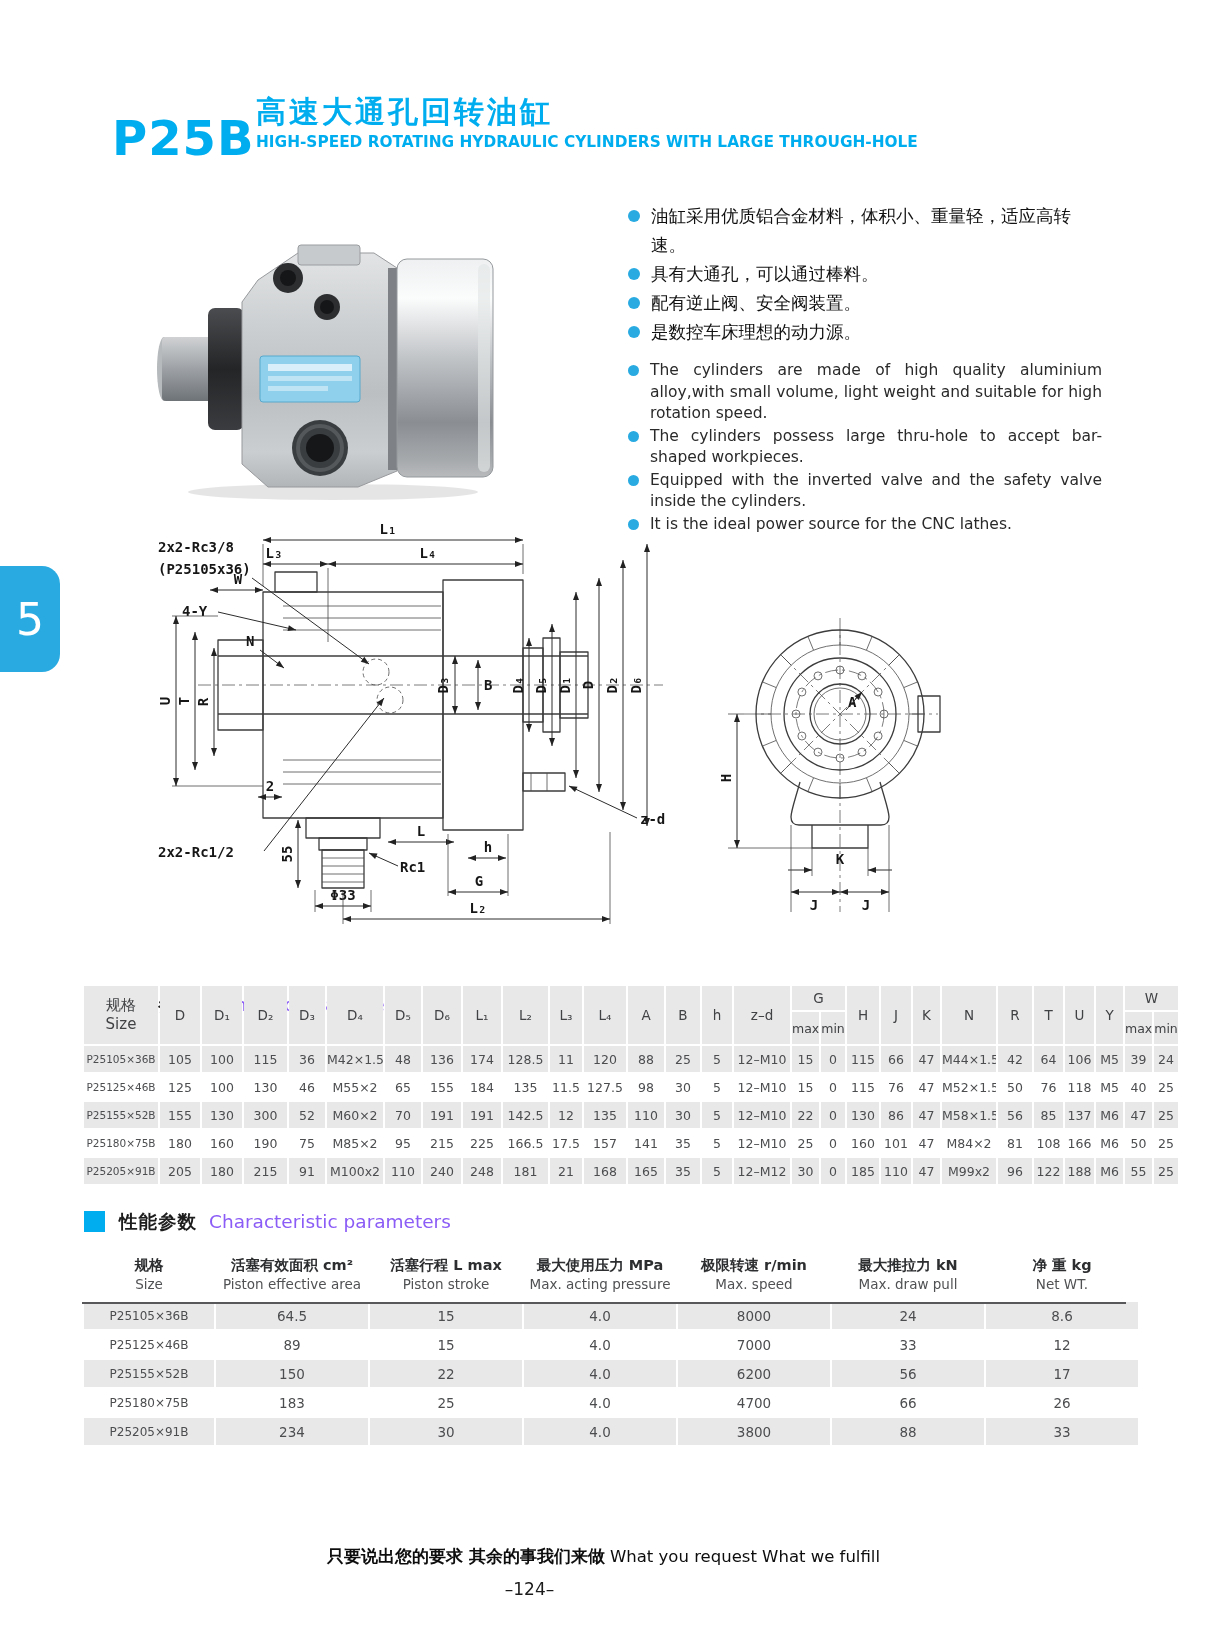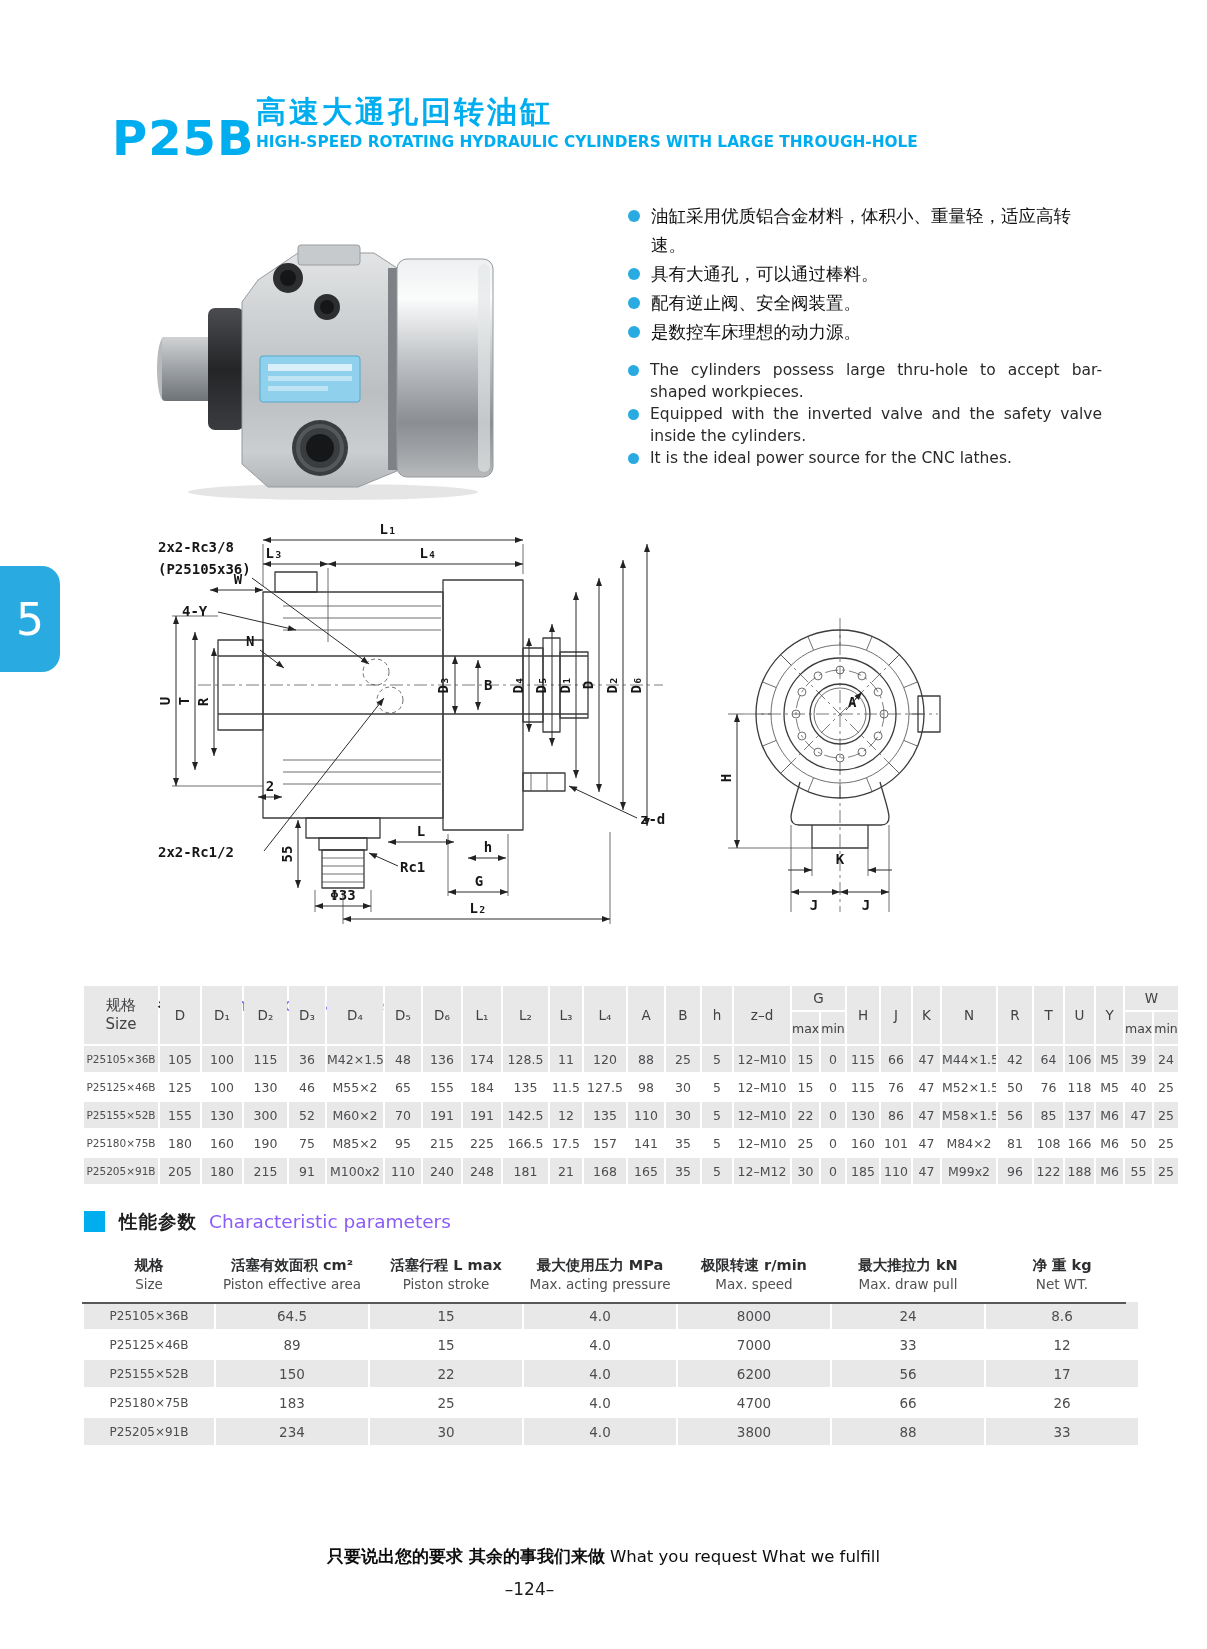--- a/index.html
+++ b/index.html
@@ -146,20 +146,24 @@
     <li>
         <span class="dot"></span>
         <span>配有逆止阀、安全阀装置。</span>
       </li>
     <li>
         <span class="dot"></span>
         <span>是数控车床理想的动力源。</span>
       </li>
   </ul>
   <ul class="features features-en">
+    <li>
+        <span class="dot"></span>
+        <span>The cylinders are made of high quality aluminium alloy,with small volume, light weight and suitable for high rotation speed.</span>
+      </li>
     <li>
         <span class="dot"></span>
         <span>The cylinders possess large thru-hole to accept bar-shaped workpieces.</span>
       </li>
     <li>
         <span class="dot"></span>
         <span>Equipped with the inverted valve and the safety valve inside the cylinders.</span>
       </li>
     <li>
         <span class="dot"></span>

